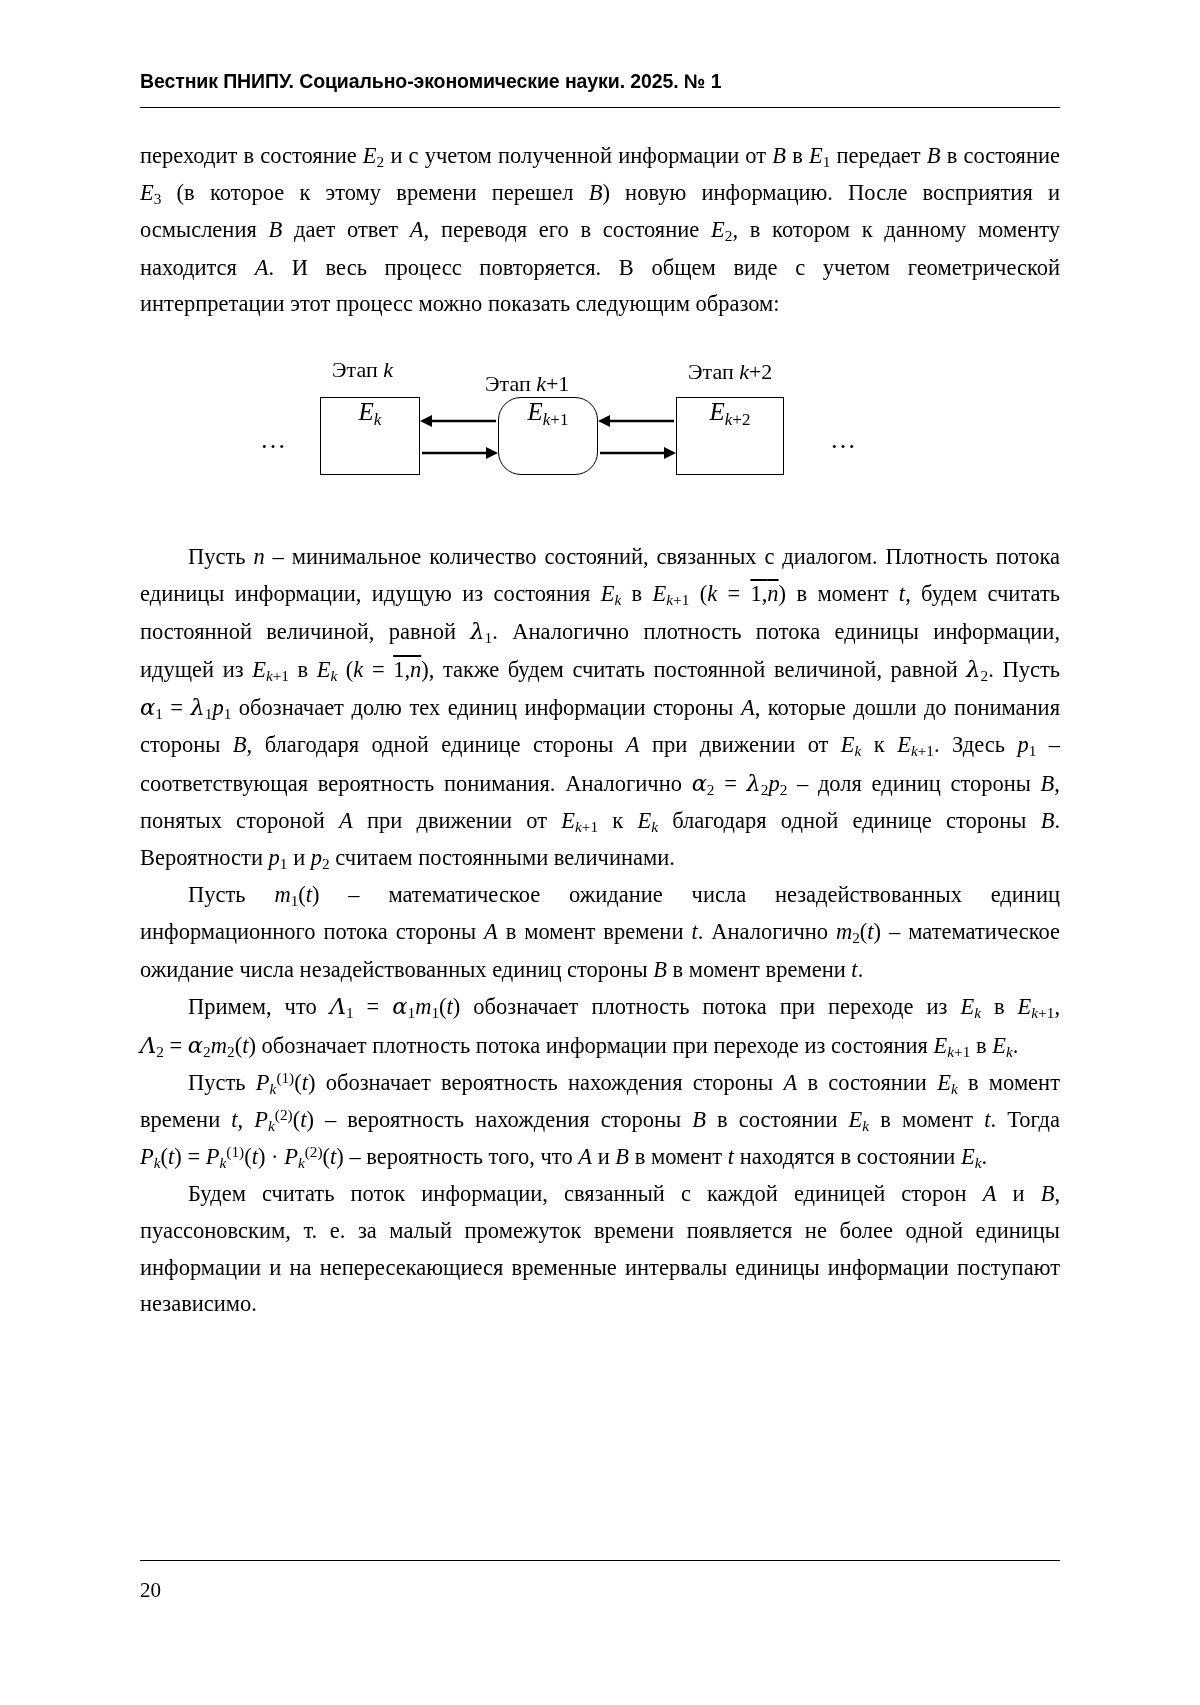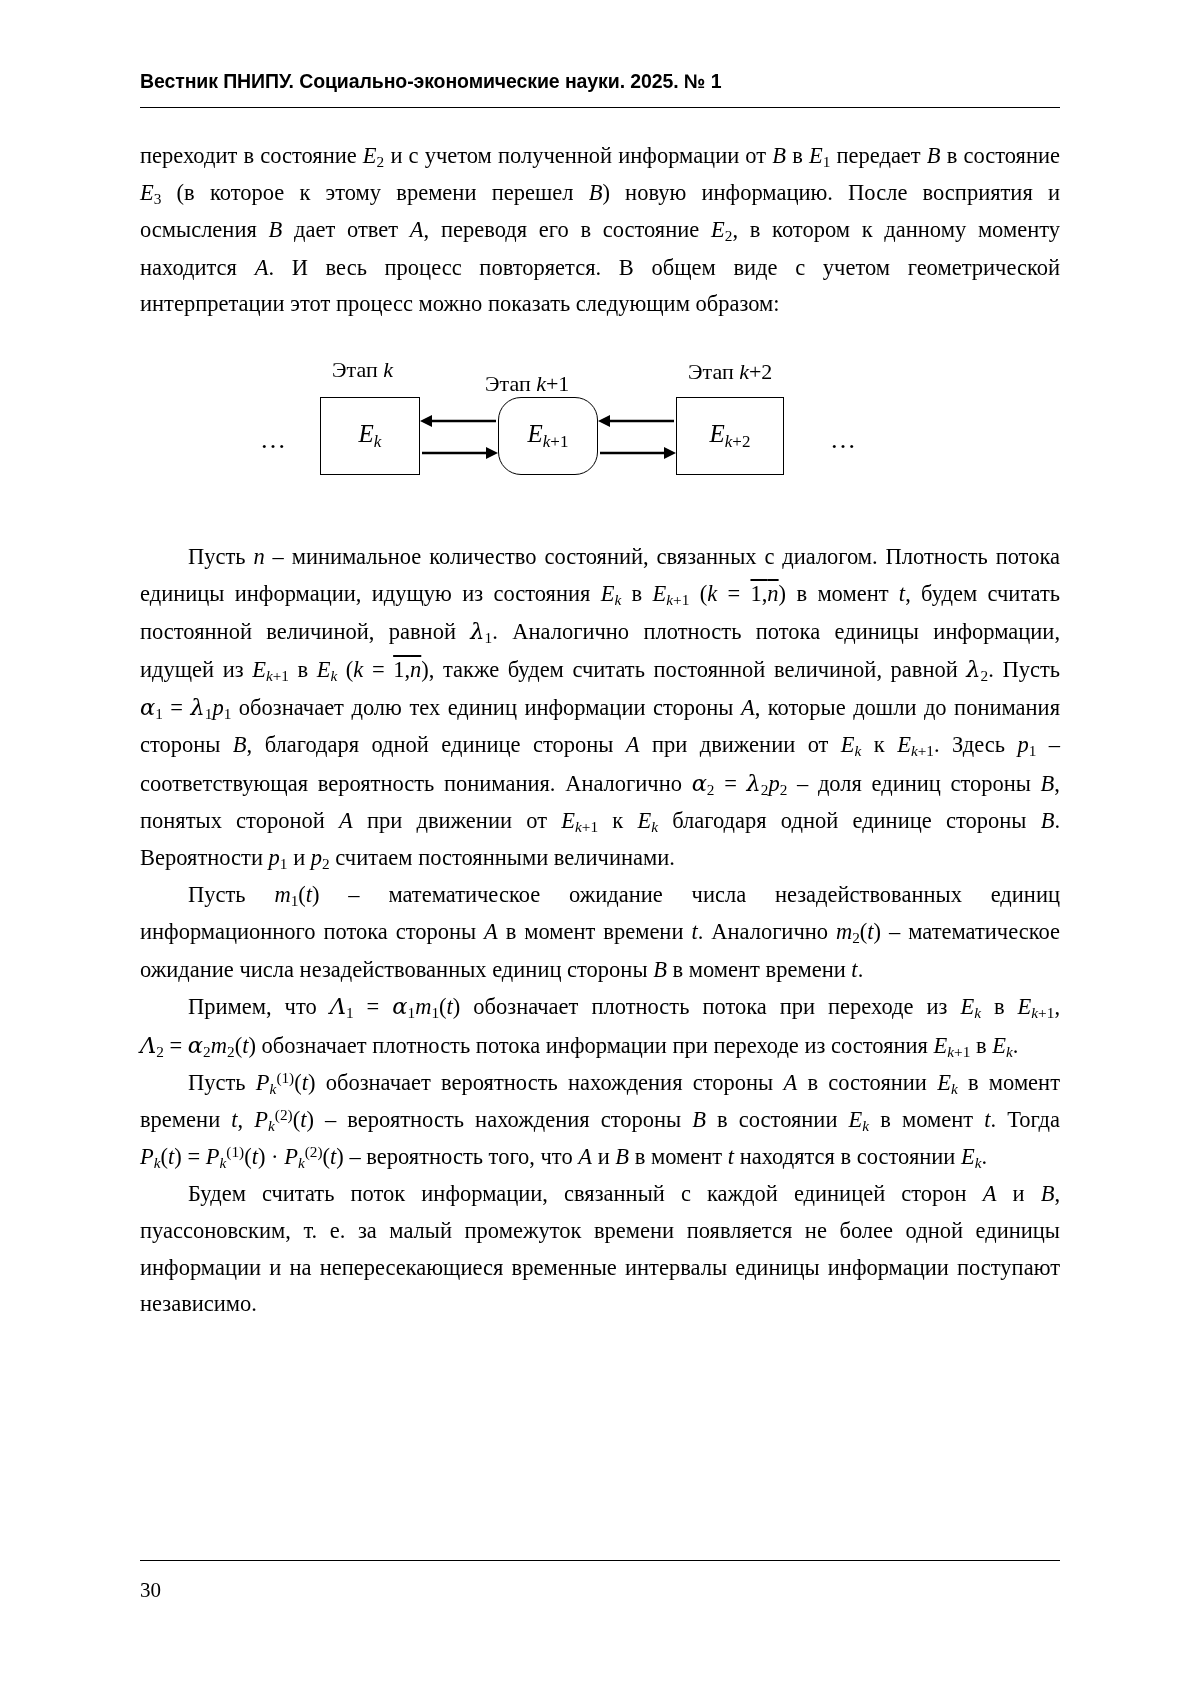--- a/index.html
+++ b/index.html
@@ -81,21 +81,20 @@
   .stage-label {
     position: absolute;
     font-size: 22px;
     white-space: nowrap;
   }
   .ebox {
     position: absolute;
     border: 1.8px solid #000;
     background: #fff;
     display: flex;
-    align-items: center;
     justify-content: center;
     font-size: 25px;
     box-sizing: border-box;
   }
   .dots {
     position: absolute;
     font-size: 26px;
     letter-spacing: 3px;
   }
   .arrowpair {
@@ -234,15 +233,15 @@
 
     <p class="body-text indent tight">
       Будем считать поток информации, связанный с каждой единицей сторон <i class="var">A</i>
       и <i class="var">B</i>, пуассоновским, т. е. за малый промежуток времени появляется не более
       одной единицы информации и на непересекающиеся временные интервалы еди­ницы информации поступают независимо.
     </p>
 
   </div>
 
   <div class="footer-rule"></div>
-  <div class="page-number">30</div>
+  <div class="page-number">20</div>
 
 </div>
 
 </body></html>

